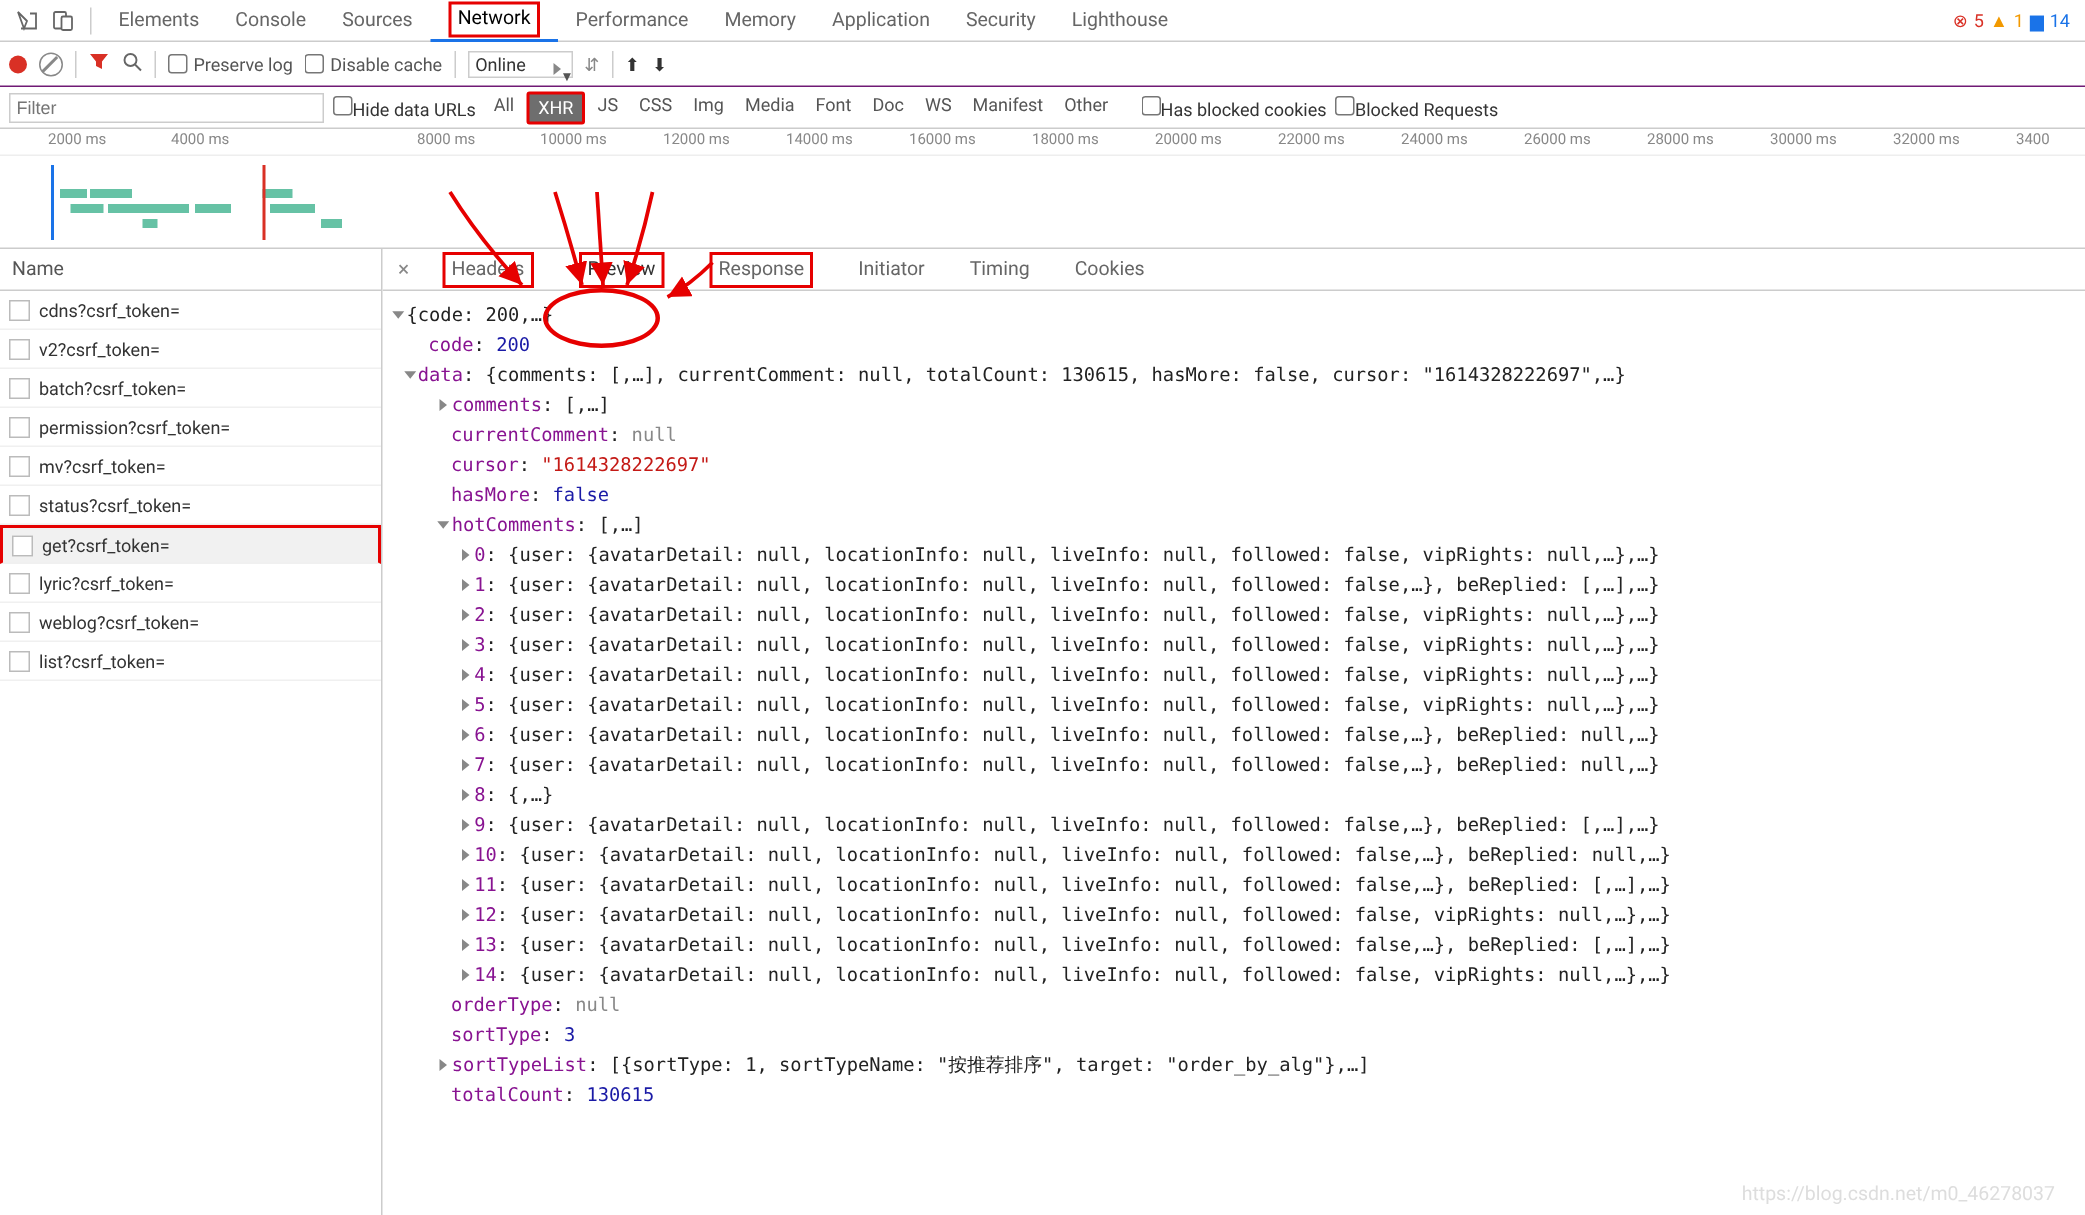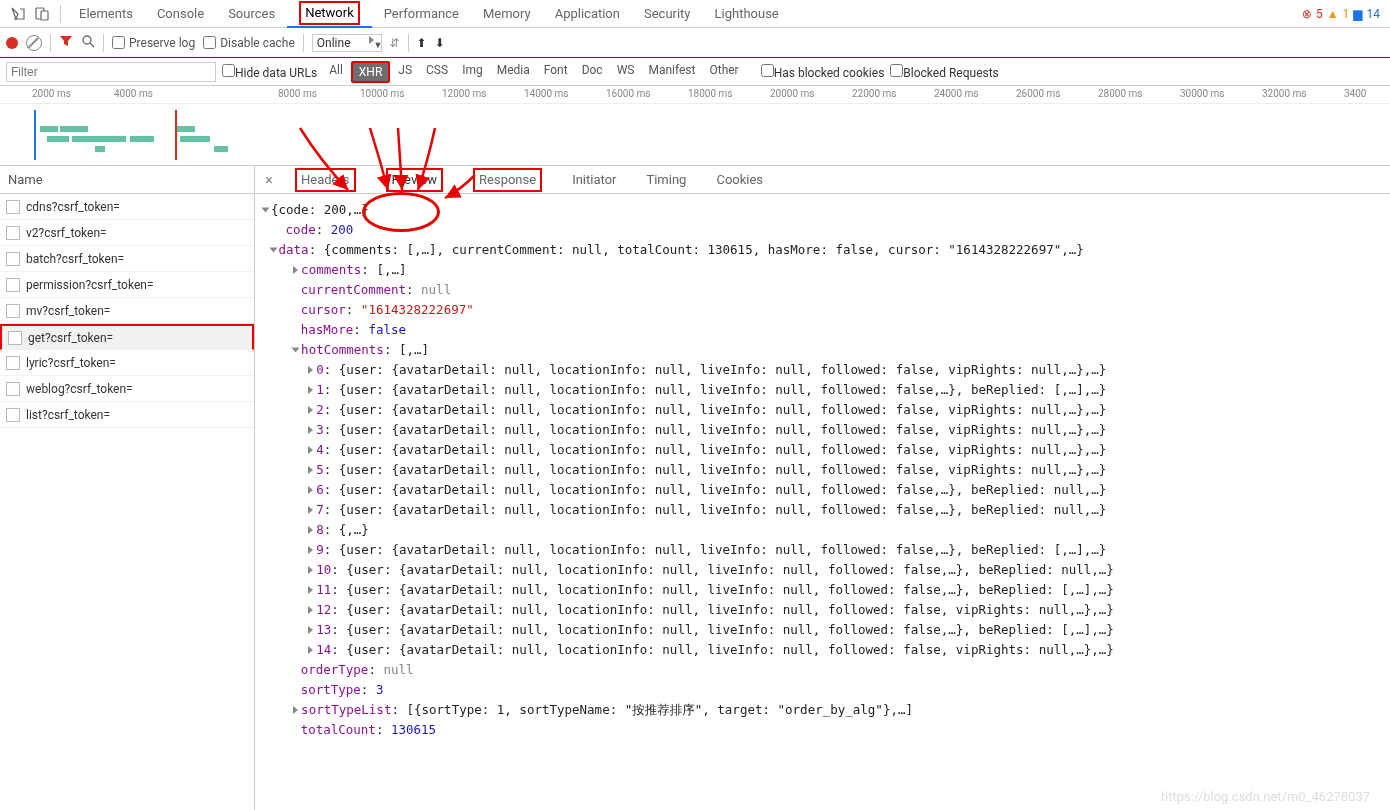--- a/index.html
+++ b/index.html
@@ -14,21 +14,21 @@
 .status .warn { color: #f29900; }
 .status .msg { color: #1a73e8; }
 .redbox { border: 2px solid #e60000; padding: 0 4px; height: 24px; display:flex; align-items:center;}
 .toolbar { height: 30px; border-bottom: 1px solid #701a75; display: flex; align-items: center; padding: 0 6px; gap: 8px; }
 .toolbar .rec { width: 12px; height: 12px; border-radius: 50%; background: #d93025; }
 .toolbar .clear-icon { width: 16px; height: 16px; border: 1.5px solid #888; border-radius: 50%; position: relative; }
 .toolbar .clear-icon::after { content:""; position:absolute; width: 14px; height: 1.5px; background:#888; top:6px; left:-1px; transform: rotate(-45deg);}
 .toolbar .filter-icon { color: #d93025; }
 .toolbar .vsep { width:1px; height:18px; background:#ccc; }
 .toolbar label { display:flex; align-items:center; gap:4px; color:#555; }
-.toolbar .throttle { display:flex; align-items:flex-start; border:1px solid #ccc; padding:1px 4px;}
+.toolbar .throttle { display:flex; align-items:flex-end; border:1px solid #ccc; padding:1px 4px;}
 .toolbar .throttle .tri{ margin-left:18px; font-size:9px; color:#555;}
 .filter-row { height: 28px; border-bottom: 1px solid #ccc; display: flex; align-items: center; padding: 0 6px; gap: 6px; }
 .filter-row .filter-input { flex: 0 0 210px; height: 20px; border: 1px solid #ccc; padding: 0 4px; font-size: 12px; color:#888; }
 .filter-row .chip { padding: 2px 6px; cursor: pointer; color:#555; font-size:12px;}
 .filter-row .chip.active { background: #6e6e6e; color: #fff; border-radius: 2px; }
 .timeline-ruler { height: 18px; border-bottom: 1px solid #eee; position: relative; font-size: 10px; color: #888; }
 .timeline-ruler span { position: absolute; top: 2px; }
 .overview { height: 62px; border-bottom: 1px solid #ccc; position: relative; background:#fff; }
 .hsplit { display: flex; height: calc(810px - 28px - 30px - 28px - 18px - 62px); }
 .left-pane { width: 255px; border-right: 1px solid #ccc; display:flex; flex-direction:column; }
@@ -203,20 +203,24 @@
           <span>batch?csrf_token=</span>
         </div>
         <div class="row">
           <div class="file-icon"></div>
           <span>permission?csrf_token=</span>
         </div>
         <div class="row">
           <div class="file-icon"></div>
           <span>mv?csrf_token=</span>
         </div>
+        <div class="row">
+          <div class="file-icon"></div>
+          <span>status?csrf_token=</span>
+        </div>
         <div class="row selected redbox2">
           <div class="file-icon"></div>
           <span>get?csrf_token=</span>
         </div>
         <div class="row">
           <div class="file-icon"></div>
           <span>lyric?csrf_token=</span>
         </div>
         <div class="row">
           <div class="file-icon"></div>

